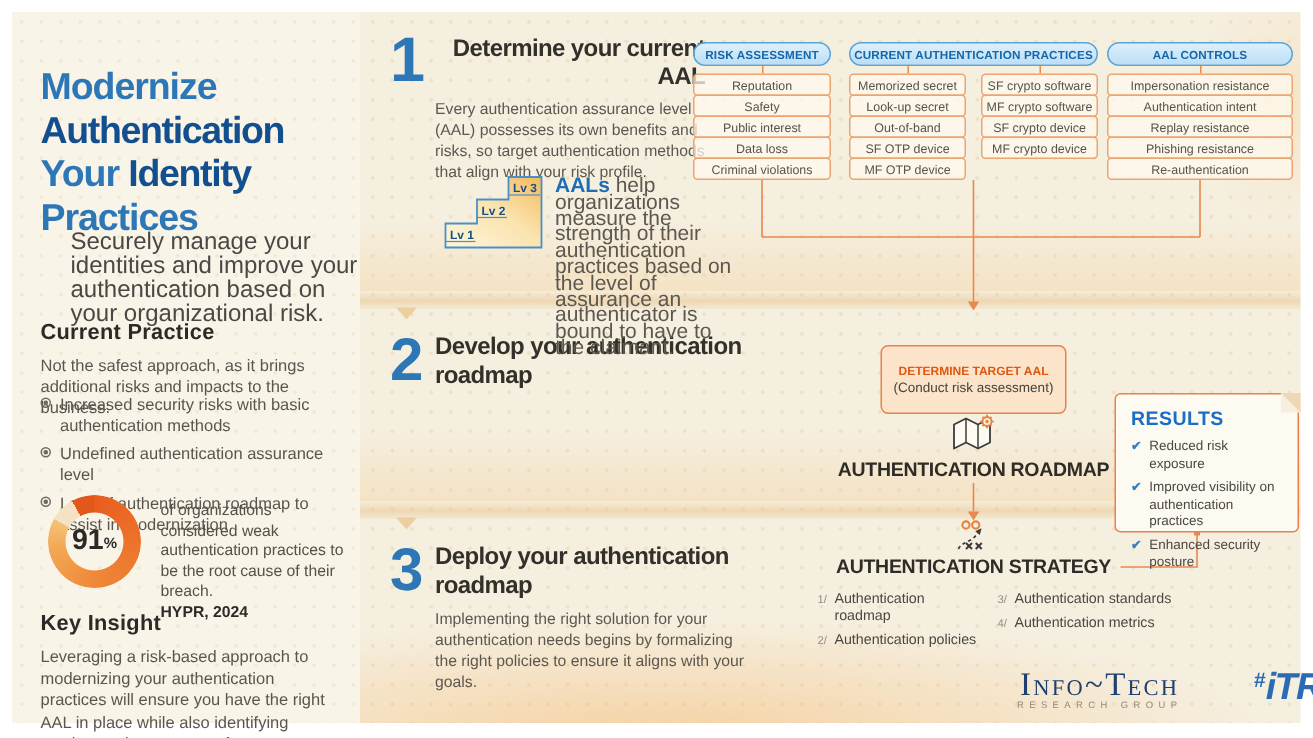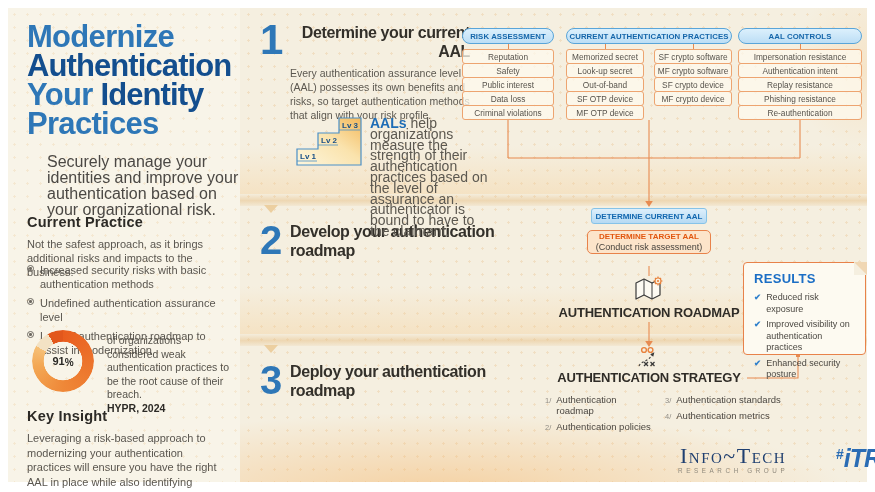--- a/index.html
+++ b/index.html
@@ -9,36 +9,36 @@
           background-image:radial-gradient(rgba(224,158,80,0.20) 1px, transparent 1.4px);
           background-size:13px 13px; }
   .sidebar { position:absolute; left:0; top:0; width:232px; height:474px;
              background-color:#f8f4e8;
              background-image:radial-gradient(rgba(224,158,80,0.15) 1px, transparent 1.4px);
              background-size:13px 13px; z-index:3; }
   .main { position:absolute; left:232px; top:0; width:627px; height:474px; }
   .abs { position:absolute; }
 
   
-  .title { position:absolute; left:19px; top:14px; letter-spacing:-0.7px; line-height:29px; font-size:31px; }
+  .title { position:absolute; left:19px; top:36px; letter-spacing:-0.7px; line-height:29px; font-size:25px; }
   .title .lt { color:#2e77b7; font-weight:600; }
   .title .dk { color:#134e8e; font-weight:800; letter-spacing:-0.9px; }
   .subtitle { position:absolute; left:19px; top:146px; width:192px; font-size:16px; line-height:16px; color:#4b4844;margin-left:20px; }
   .h-side { position:absolute; left:19px; font-size:14.5px; font-weight:800; color:#2c2a26; letter-spacing:0.2px; }
   .p-side { position:absolute; left:19px; font-size:11px; line-height:14px; color:#5a564f; }
   .bullets { position:absolute; left:19px; top:255px; width:198px; }
   .bullet { display:flex; gap:6px; margin-bottom:5px; font-size:11px; line-height:14px; color:#5a564f; }
   .b-icon { flex:0 0 auto; width:7px; height:7px; border:1.5px solid #6e6a62; border-radius:50%; position:relative; margin-top:2px; }
   .b-icon::after { content:""; position:absolute; inset:1.2px; background:#6e6a62; border-radius:50%; }
   .donut { position:absolute; left:24px; top:322px; width:62px; height:62px; border-radius:50%;
            background:conic-gradient(#e95d1e 0deg, #ef8838 180deg, #f3a855 260deg, #f6c077 299deg, #f3e2c4 299deg 331deg, #e2571c 331deg 360deg);
            -webkit-mask:radial-gradient(circle, transparent 0 19px, #000 19.6px); mask:radial-gradient(circle, transparent 0 19px, #000 19.6px); }
   .donut-label { position:absolute; left:24px; top:322px; width:62px; height:62px; display:flex; align-items:center; justify-content:center;
                  font-weight:800; color:#2b2a26; }
-  .donut-label .num { font-size:11px; } .donut-label .unit { font-size:10px; margin-top:3px; }
+  .donut-label .num { font-size:19px; } .donut-label .unit { font-size:10px; margin-top:3px; }
   .stat-text { position:absolute; left:99px; top:326px; width:126px; font-size:10.5px; line-height:13.5px; color:#55524b; }
   .stat-src { font-weight:800; color:#2c2a26; }
 
   
   .step-num { position:absolute; font-size:42px; font-weight:800; color:#2e77b7; line-height:40px; }
   .step-title { position:absolute; font-size:16px; font-weight:800; color:#33302a; line-height:19px; letter-spacing:-0.4px; width:215px; }
   .step-body { position:absolute; font-size:10.5px; line-height:14px; color:#5c5850; }
 
   
   .colgroup { position:absolute; z-index:2; }
@@ -48,21 +48,21 @@
   .item { height:15px; border:1px solid #eda470; border-radius:3px; background:rgba(253,249,238,0.75);
           display:flex; align-items:center; justify-content:center; font-size:8.3px; color:#57534c; }
   .stack .item + .item { margin-top:-1px; }
   .subcols { display:flex; justify-content:space-between; }
   .subcol { width:78px; }
 
   
   .flow-box-blue { position:absolute; left:351px; top:200px; width:116px; height:16px; border:1px solid #86c3e8; border-radius:3px;
                    background:linear-gradient(180deg,#ddeffb,#b5daf3); display:flex; align-items:center; justify-content:center;
                    font-size:8px; font-weight:bold; color:#1368b0; z-index:2; }
-  .flow-box-orange { position:absolute; left:347px; top:222px; width:124px; height:24px; border:1px solid #e8824a; border-radius:5px;
+  .flow-box-orange { position:absolute; left:347px; top:222px; width:124px; height:46px; border:1px solid #e8824a; border-radius:5px;
                      background:#fce4ca; display:flex; flex-direction:column; align-items:center; justify-content:center; gap:1px; z-index:2; }
   .flow-box-orange .l1 { font-size:8px; font-weight:bold; color:#e2570f; }
   .flow-box-orange .l2 { font-size:9px; color:#46423c; }
   .flow-label { position:absolute; width:240px; text-align:center; font-size:13px; font-weight:800; color:#2f2c27; letter-spacing:-0.2px; z-index:2; }
   .strat-list { position:absolute; top:386px; display:flex; gap:14px; z-index:2; }
   .strat-item { display:flex; gap:5px; margin-bottom:5px; align-items:baseline; }
   .strat-num { font-size:7.5px; color:#918d85; } .strat-lab { font-size:9.5px; color:#4b4741; }
 
   
   .results { position:absolute; left:503px; top:254px; width:123px; height:93px; border:1.5px solid #e8824a; border-radius:4px;
@@ -240,21 +240,20 @@
         <div class="item">Authentication intent</div>
         <div class="item">Replay resistance</div>
         <div class="item">Phishing resistance</div>
         <div class="item">Re-authentication</div>
       </div>
     </div>
 
     <div class="step-num" style="left:20px; top:212px; font-size:40px;">2</div>
     <div class="step-title" style="left:50px; top:214px;">Develop your authentication roadmap</div>
 
-    <div class="flow-box-blue">DETERMINE CURRENT AAL</div>
     <div class="flow-box-orange">
       <div class="l1">DETERMINE TARGET AAL</div>
       <div class="l2">(Conduct risk assessment)</div>
     </div>
 
     <svg class="abs" style="left:394px; top:268px; z-index:2;" width="30" height="26" viewBox="0 0 30 26">
       <path d="M2,7 L10,3 L18,7 L26,3 L26,19 L18,23 L10,19 L2,23 Z" fill="#fdfaf2" stroke="#3a3a3a" stroke-width="1.2" stroke-linejoin="round"></path>
       <line x1="10" y1="3" x2="10" y2="19" stroke="#3a3a3a" stroke-width="1"></line>
       <line x1="18" y1="7" x2="18" y2="23" stroke="#3a3a3a" stroke-width="1"></line>
       <g stroke="#e8823d" fill="none" stroke-width="1.2">
@@ -321,20 +320,21 @@
         <span>Improved visibility on authentication practices</span>
       </div>
       <div class="rcheck">
         <span class="ck">✔</span>
         <span>Enhanced security posture</span>
       </div>
     </div>
 
     <div class="step-num" style="left:20px; top:352px; font-size:40px;">3</div>
     <div class="step-title" style="left:50px; top:354px;">Deploy your authentication roadmap</div>
+    <div class="step-body" style="left:50px; top:398px; width:210px;">Implementing the right solution for your authentication needs begins by formalizing the right policies to ensure it aligns with your goals.</div>
 
     <div class="logo-it">
       <div class="name">Info~Tech</div>
       <div class="sub">RESEARCH GROUP</div>
     </div>
     <div class="logo-itrg">
       <span class="hash">#</span><span class="tag">iTRG</span>
     </div>
 
   </div>

